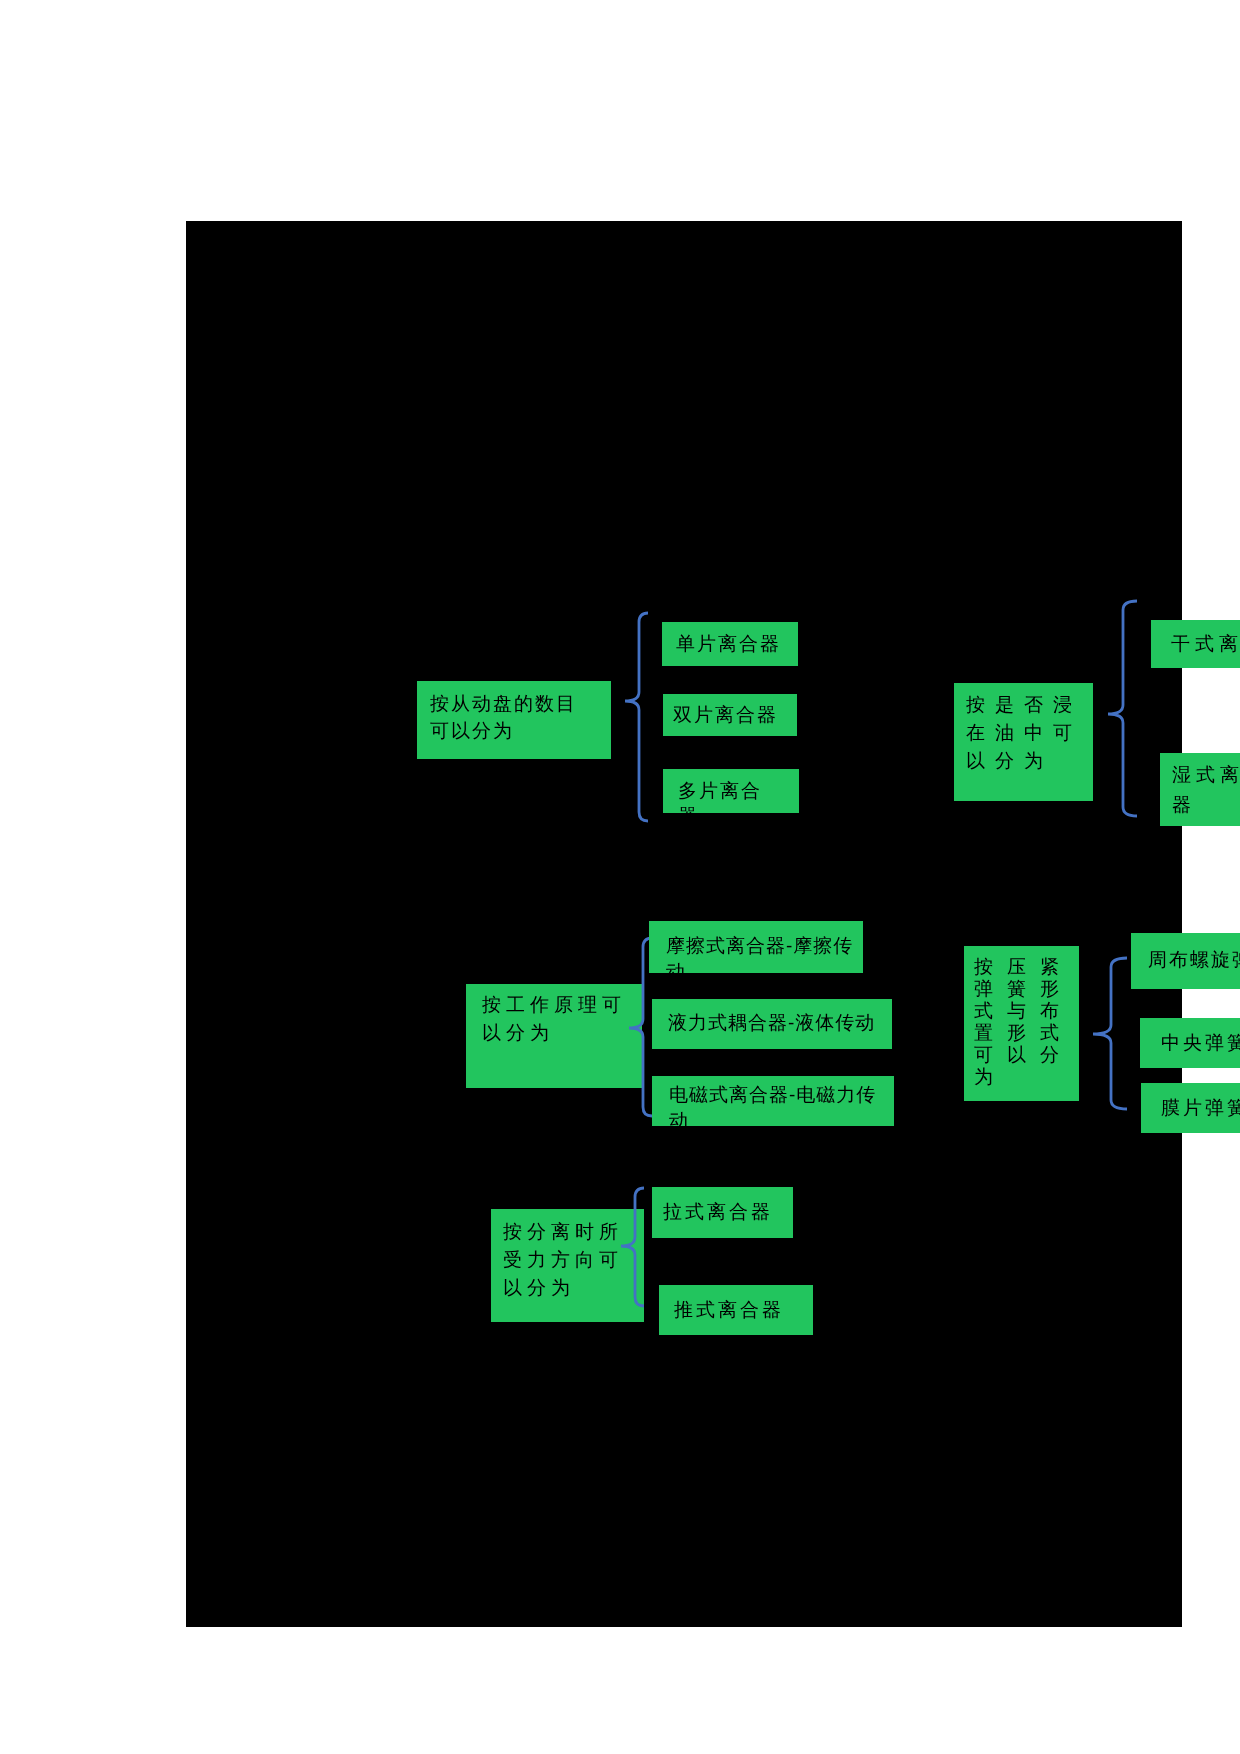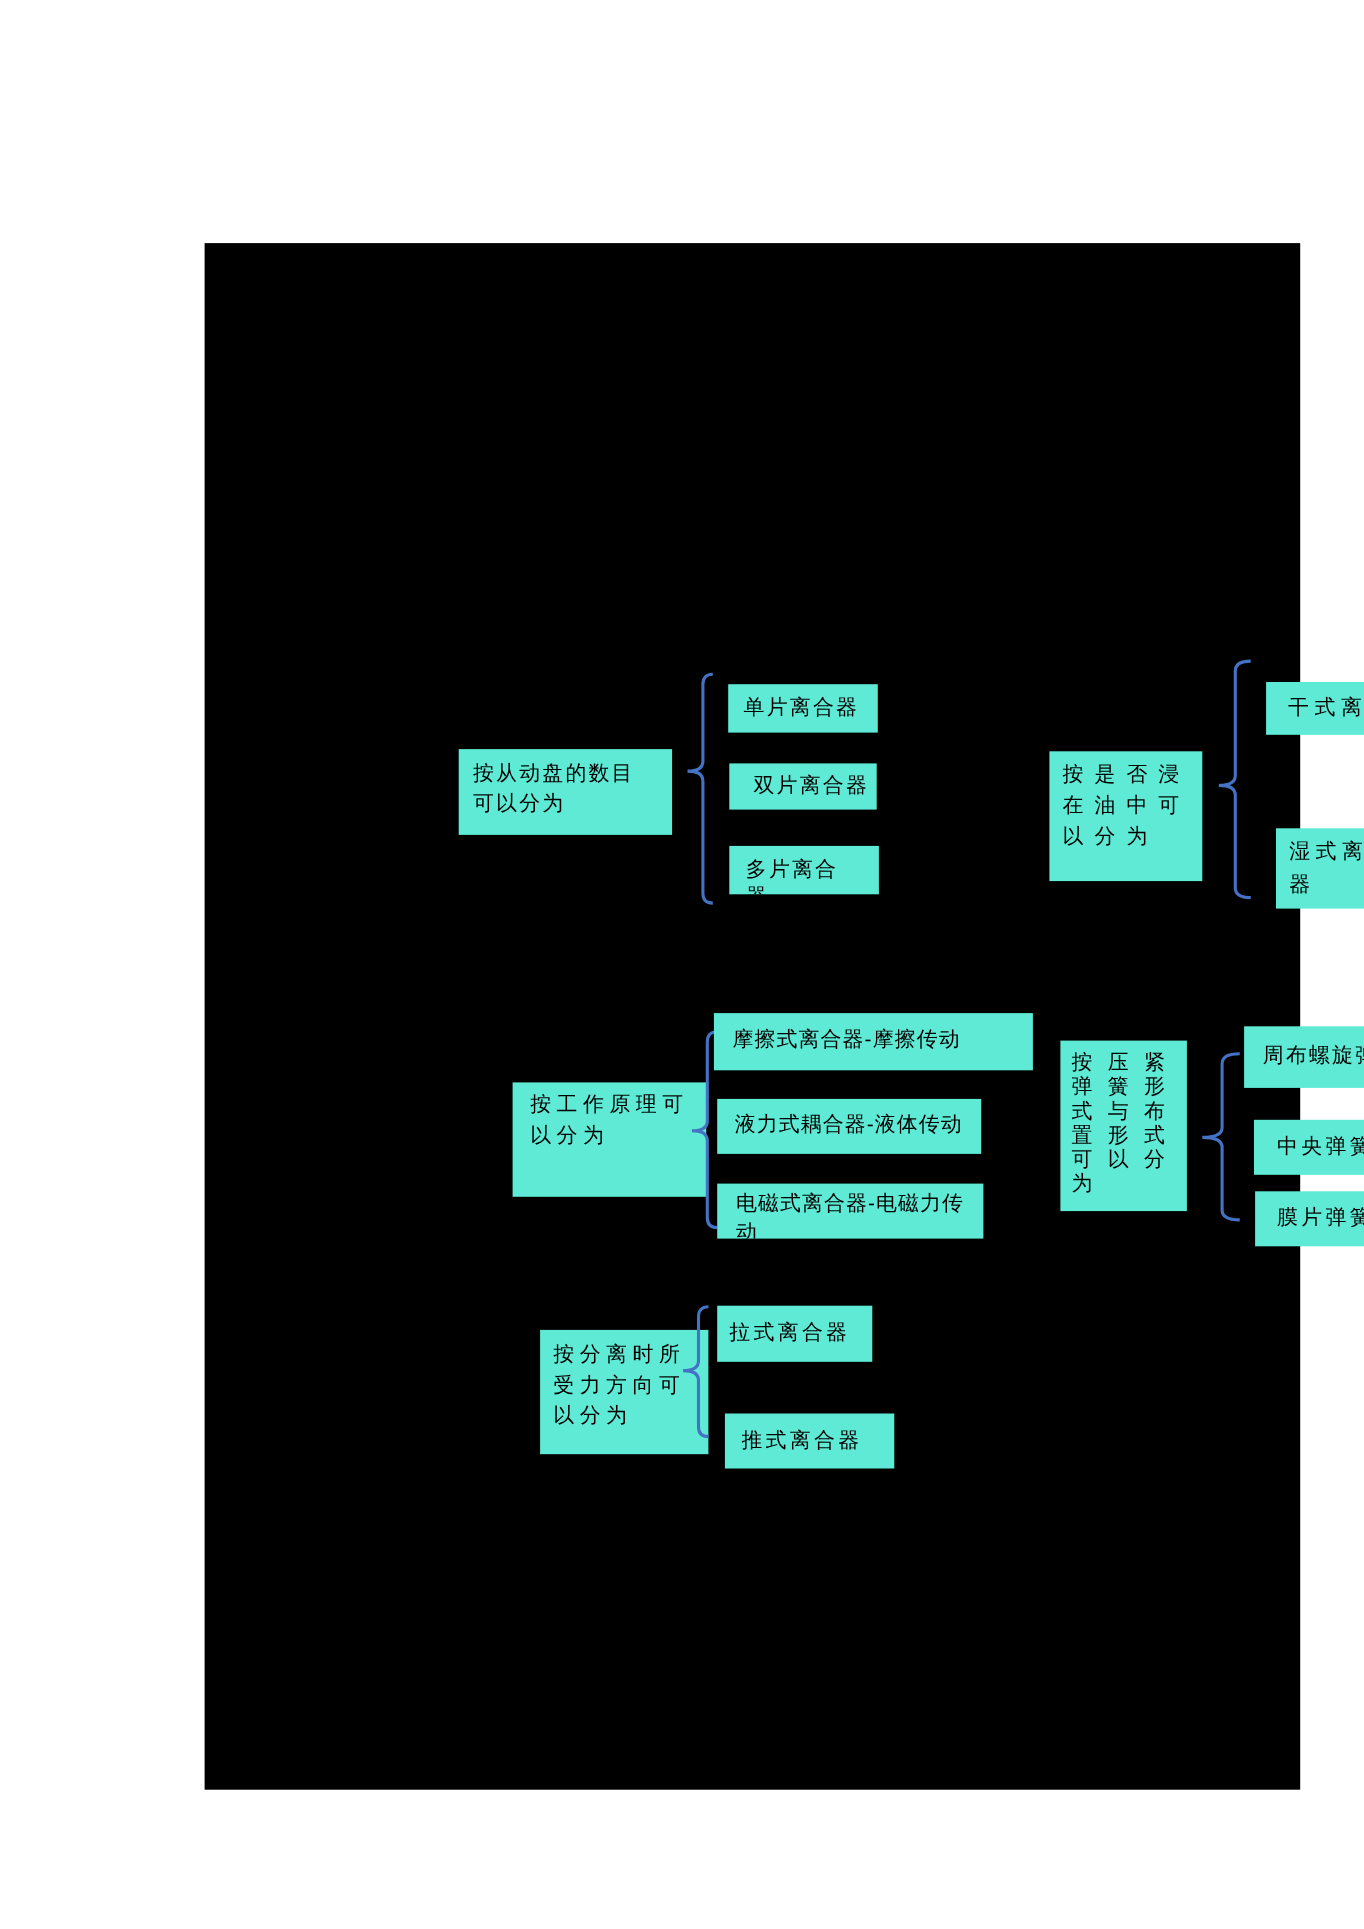--- a/index.html
+++ b/index.html
@@ -10,47 +10,47 @@
     font-family:"Liberation Sans","DejaVu Sans",sans-serif;
     overflow:hidden;
   }
   .canvas{
     position:absolute;left:186px;top:221px;
     width:996px;height:1406px;
     background:#000000;
   }
   .box{
     position:absolute;
-    background:#5eead4;
+    background:#22c55e;
     color:#000000;
     font-size:19px;
     white-space:pre-line;
     overflow:hidden;
     box-sizing:border-box;
   }
   .brace{position:absolute;}
   .brace path{fill:none;stroke:#4472C4;stroke-width:2.8;}
 
   
   .g1p{left:231px;top:460px;width:194px;height:78px;padding:9px 8px 0 13px;line-height:27px;letter-spacing:2px;}
   .b1 {left:436px;top:390px;}
   .g1c0{left:476px;top:401px;width:136px;height:44px;padding:9px 4px 0 14px;line-height:25px;letter-spacing:2px;}
-  .g1c1{left:477px;top:473px;width:134px;height:42px;padding:8px 4px 0 22px;line-height:25px;letter-spacing:2px;}
+  .g1c1{left:477px;top:473px;width:134px;height:42px;padding:8px 4px 0 10px;line-height:25px;letter-spacing:2px;}
   .g1c2{left:477px;top:548px;width:136px;height:44px;padding:9px 20px 0 15px;line-height:25px;letter-spacing:2px;}
 
   
   .g2p{left:768px;top:462px;width:139px;height:118px;padding:8px 6px 0 12px;line-height:28px;letter-spacing:10px;}
   .b2 {left:918px;top:378px;}
   .g2c0{left:965px;top:399px;width:155px;height:48px;padding:11px 4px 0 20px;line-height:25px;letter-spacing:5px;}
   .g2c1{left:974px;top:532px;width:129px;height:73px;padding:7px 4px 0 12px;line-height:30px;letter-spacing:5px;}
 
   
   .g3p{left:242px;top:763px;width:176px;height:104px;padding:7px 6px 0 16px;line-height:28px;letter-spacing:5px;margin-left:38px;}
   .b3 {left:440px;top:715px;}
-  .g3c0{left:463px;top:700px;width:290px;height:52px;padding:12px 4px 0 17px;line-height:26px;letter-spacing:1px;}
+  .g3c0{left:463px;top:700px;width:214px;height:52px;padding:12px 4px 0 17px;line-height:26px;letter-spacing:1px;}
   .g3c1{left:466px;top:778px;width:240px;height:50px;padding:11px 4px 0 16px;line-height:26px;letter-spacing:1px;}
   .g3c2{left:466px;top:855px;width:242px;height:50px;padding:6px 8px 0 17px;line-height:26px;letter-spacing:1px;}
 
   
   .g4p{left:778px;top:725px;width:115px;height:155px;padding:10px 4px 0 10px;line-height:22px;letter-spacing:14px;}
   .b4 {left:903px;top:735px;}
   .g4c0{left:945px;top:712px;width:237px;height:56px;padding:14px 4px 0 17px;line-height:26px;letter-spacing:2px;}
   .g4c1{left:954px;top:797px;width:199px;height:50px;padding:12px 4px 0 21px;line-height:26px;letter-spacing:3px;}
   .g4c2{left:955px;top:862px;width:200px;height:50px;padding:12px 4px 0 20px;line-height:26px;letter-spacing:3px;}
 

